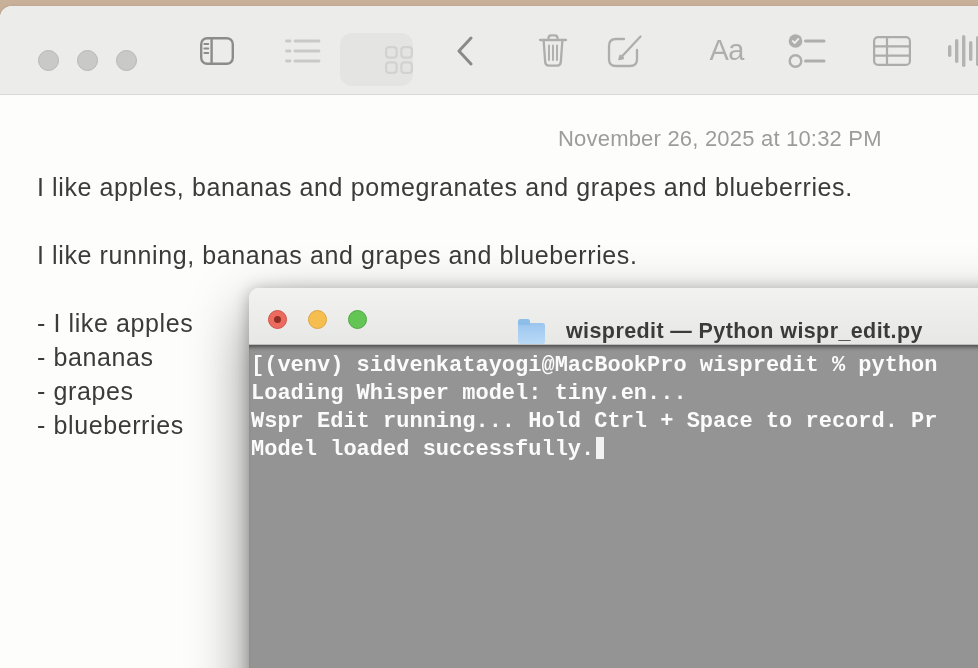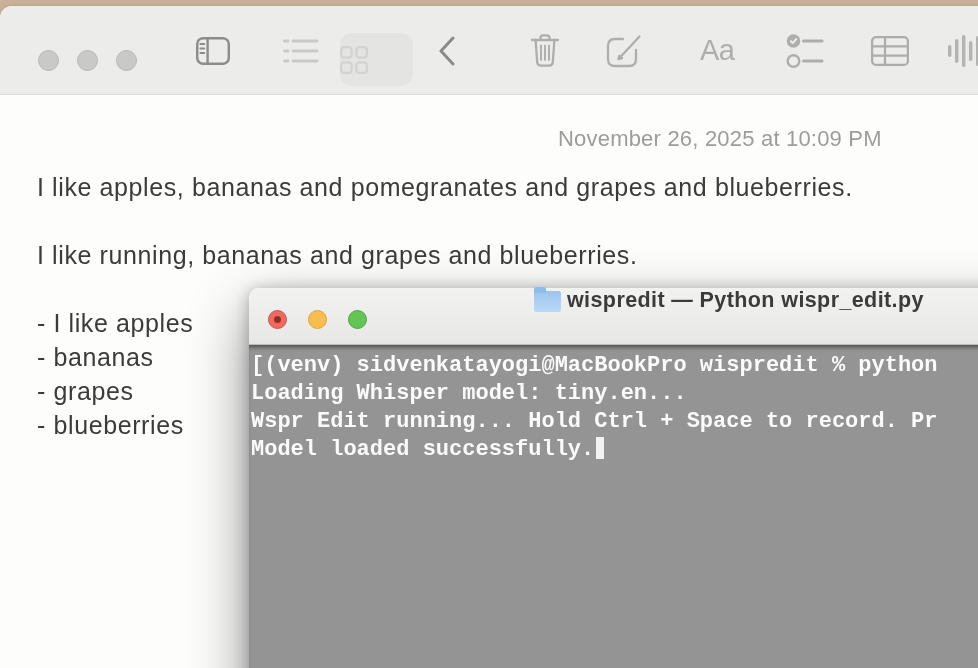--- a/index.html
+++ b/index.html
@@ -14,21 +14,21 @@
                   background:var(--notes-content-bg,#fdfdfc);
                   border-top-left-radius:12px;
                   box-shadow:0 1px 4px rgba(0,0,0,.18); }
   .notes-toolbar { position:absolute; top:0; left:0; right:0; height:89px;
                    background:var(--notes-toolbar-bg,#ececea);
                    border-bottom:1px solid #d8d8d6;
                    border-top-left-radius:12px; }
   .tl { position:absolute; top:44px; width:21px; height:21px; border-radius:50%;
         background:var(--inactive-traffic-light,#c9c9c7); border:1px solid #b7b7b5; }
   .tb-item { position:absolute; top:0; height:89px; display:flex;
-             align-items:center; justify-content:flex-start; background:none; border:none; }
+             align-items:center; justify-content:flex-end; background:none; border:none; }
   .gallery-btn { top:27px; height:53px; border-radius:12px;
                  background:var(--gallery-selected-bg,#e4e4e2); }
   .aa-label { font-size:29px; color:var(--toolbar-icon,#aeaeac); letter-spacing:-.5px; }
 
   .note-date { position:absolute; top:120px; left:558px; font-size:22px;
                color:var(--note-date,#9c9c9a); letter-spacing:.2px; }
   .note-body { position:absolute; top:164px; left:37px; font-size:25px;
                line-height:34px; letter-spacing:.6px;
                color:var(--note-text,#3b3b3b); }
   .note-line { min-height:34px; white-space:pre; }
@@ -41,21 +41,21 @@
                    background:linear-gradient(#f2f2f0,#e7e7e5);
                    border-bottom:1px solid #bdbdbb;
                    border-radius:10px 10px 0 0; }
   .term-tl { position:absolute; top:22px; width:19px; height:19px; border-radius:50%; }
   .term-tl.red   { left:19px; background:var(--traffic-red,#ed6a5f);   border:1px solid #d05348; }
   .term-tl.yellow{ left:59px; background:var(--traffic-yellow,#f5be4f);border:1px solid #dfa53d; }
   .term-tl.green { left:99px; background:var(--traffic-green,#62c554); border:1px solid #4ea73f; }
   .term-tl.red::after { content:""; position:absolute; left:5px; top:5px; width:7px; height:7px;
                         border-radius:50%; background:#8d2f25; }
   .term-title-group { position:absolute; left:269px; top:0; height:100%;
-                      display:flex; align-items:flex-start; gap:6px;margin-left:16px; }
+                      display:flex; align-items:flex-end; gap:21px; }
   .folder-icon { position:relative; width:27px; height:21px; margin-top:3px; border-radius:2.5px;
                  background:linear-gradient(var(--folder-blue,#9cc5ee),#b9daf6); }
   .folder-icon::before { content:""; position:absolute; top:-4px; left:0; width:12px; height:6px;
                          border-radius:2.5px 2.5px 0 0; background:#8dbde9; }
   .term-title { font-size:21.5px; font-weight:bold; color:#3b3b3b;
                 letter-spacing:.4px; white-space:nowrap; }
   .term-body { position:absolute; top:57px; left:0; right:0; bottom:0;
                background:var(--terminal-bg,#949494);
                box-shadow:inset 0 5px 4px -3px rgba(0,0,0,.5); }
   .term-text { padding:7px 2px;
@@ -174,21 +174,21 @@
             <rect x="4" y="11" width="3.4" height="12" rx="1.7"></rect>
             <rect x="11" y="5" width="3.4" height="24" rx="1.7"></rect>
             <rect x="18" y="1" width="3.4" height="32" rx="1.7"></rect>
             <rect x="25" y="7" width="3.4" height="20" rx="1.7"></rect>
             <rect x="32" y="2" width="3.4" height="30" rx="1.7"></rect>
           </g>
         </svg>
       </button>
     </div>
 
-    <div class="note-date">November 26, 2025 at 10:09 PM</div>
+    <div class="note-date">November 26, 2025 at 10:32 PM</div>
 
     <div class="note-body">
         <div class="note-line">I like apples, bananas and pomegranates and grapes and blueberries.</div>
         <div class="note-line">&nbsp;</div>
         <div class="note-line">I like running, bananas and grapes and blueberries.</div>
         <div class="note-line">&nbsp;</div>
         <div class="note-line">- I like apples</div>
         <div class="note-line">- bananas</div>
         <div class="note-line">- grapes</div>
         <div class="note-line">- blueberries</div>

